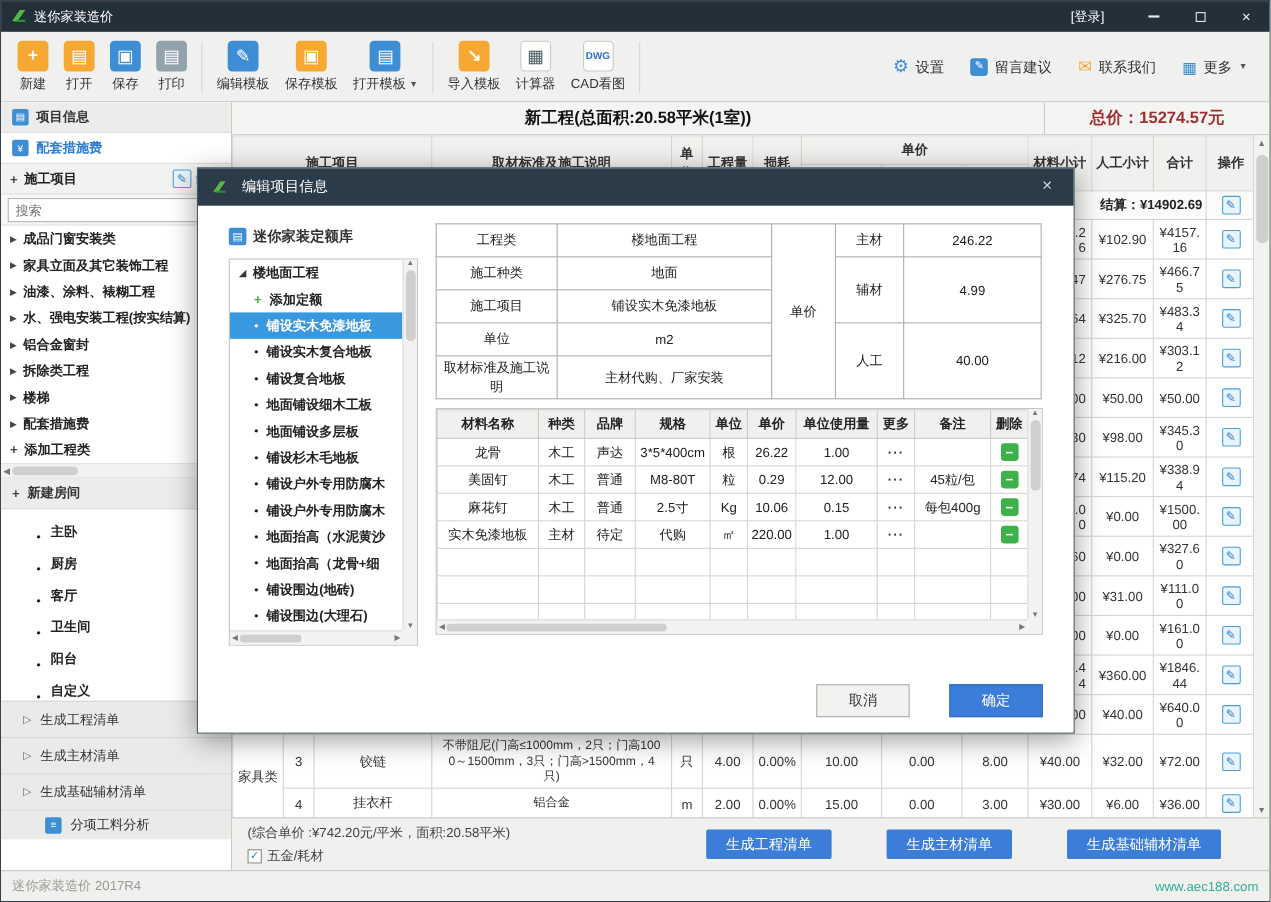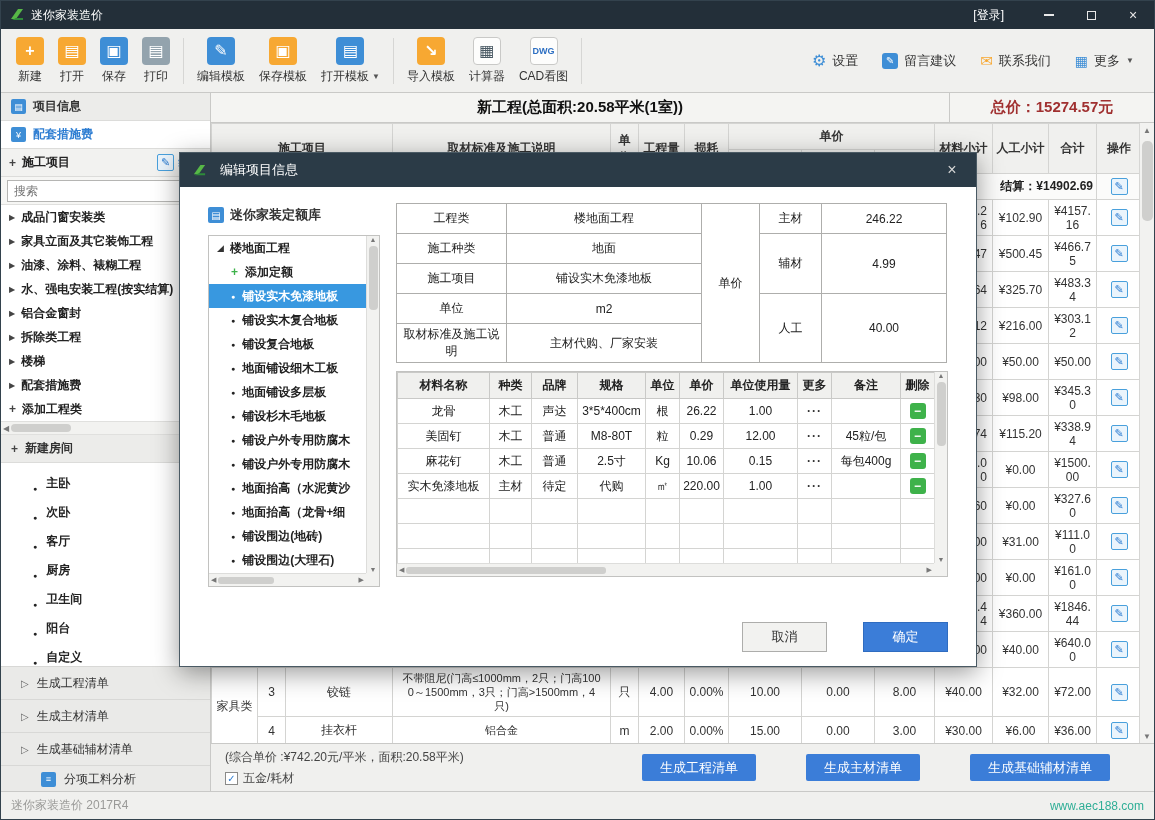--- a/index.html
+++ b/index.html
@@ -303,29 +303,25 @@
       <div class="side-head">
         <span class="splus">+</span>
         <span>新建房间</span>
       </div>
       <div class="room">
           <span class="bullet">●</span>
           <span>主卧</span>
         </div>
       <div class="room">
           <span class="bullet">●</span>
-          <span>次卧</span>
+          <span>厨房</span>
         </div>
       <div class="room">
           <span class="bullet">●</span>
           <span>客厅</span>
-        </div>
-      <div class="room">
-          <span class="bullet">●</span>
-          <span>厨房</span>
         </div>
       <div class="room">
           <span class="bullet">●</span>
           <span>卫生间</span>
         </div>
       <div class="room">
           <span class="bullet">●</span>
           <span>阳台</span>
         </div>
       <div class="room">
@@ -401,21 +397,21 @@
               <tr class="hrow">
                   <td colspan="10"></td>
                   <td class="money-r">¥4054.26</td>
                   <td>¥102.90</td>
                   <td>¥4157.16</td>
                   <td class="opc"><span class="edit-ic">✎</span></td>
                 </tr>
               <tr class="hrow">
                   <td colspan="10"></td>
                   <td class="money-r">¥137.47</td>
-                  <td>¥500.45</td>
+                  <td>¥276.75</td>
                   <td>¥466.75</td>
                   <td class="opc"><span class="edit-ic">✎</span></td>
                 </tr>
               <tr class="hrow">
                   <td colspan="10"></td>
                   <td class="money-r">¥157.64</td>
                   <td>¥325.70</td>
                   <td>¥483.34</td>
                   <td class="opc"><span class="edit-ic">✎</span></td>
                 </tr>

